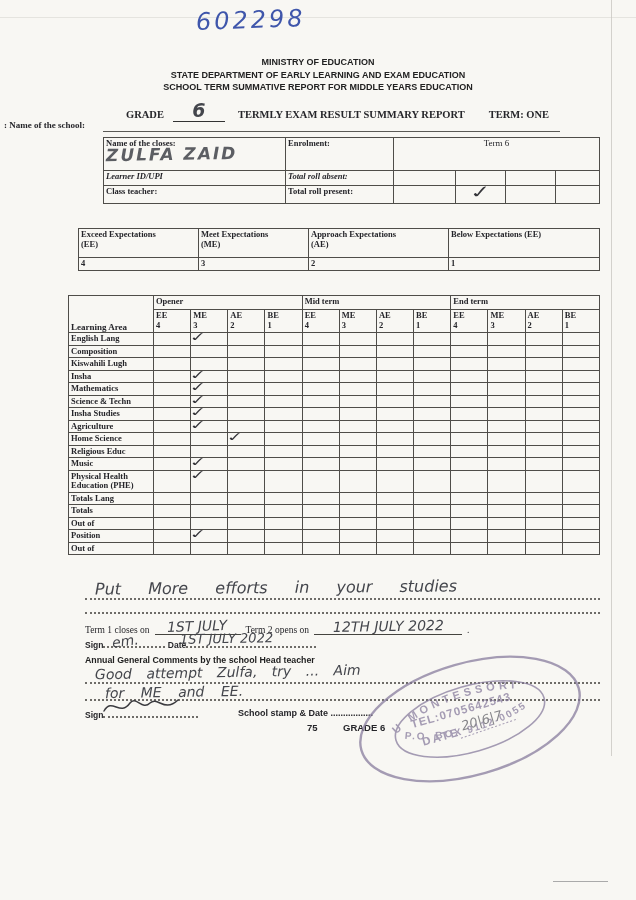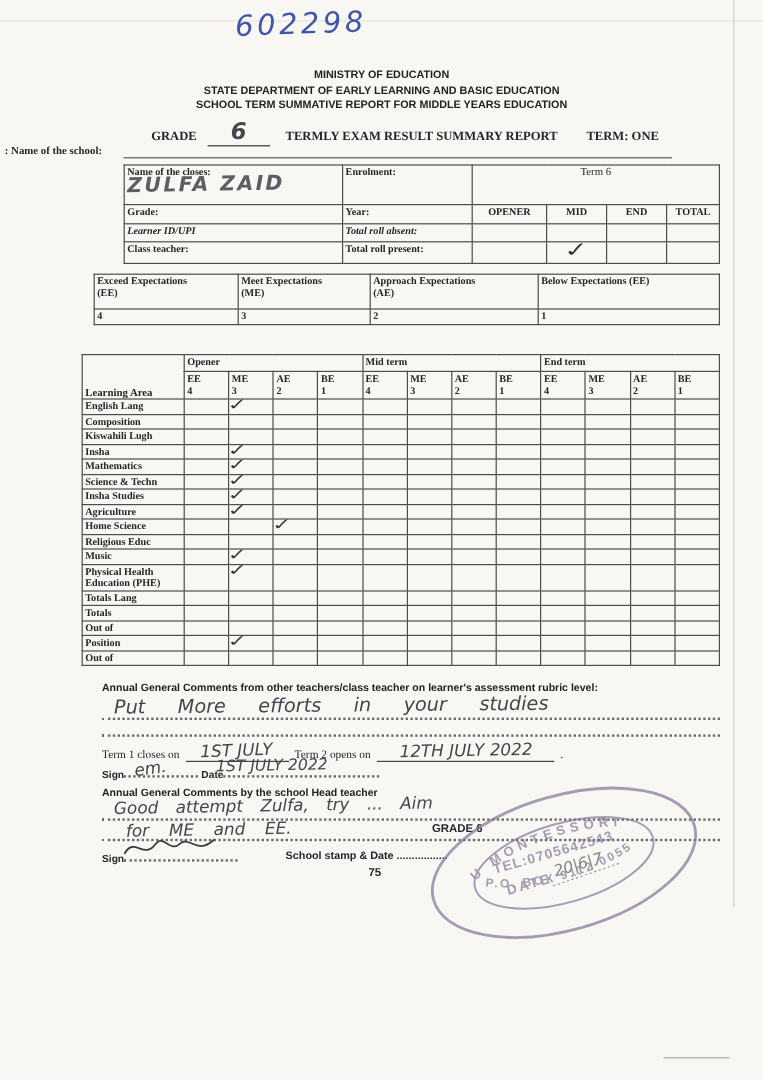--- a/index.html
+++ b/index.html
@@ -35,21 +35,21 @@
 <div id="page">
 
   <div class="abs edge-h" style="left:0;top:17px;width:636px;opacity:.6"></div>
   <div class="abs edge-v" style="left:611px;top:0;height:756px;opacity:.8"></div>
   <div class="abs" style="left:553px;top:881px;width:55px;height:1px;background:#aaa;"></div>
 
   <div class="abs hwb" style="left:196px;top:6px;font-size:24px;letter-spacing:3px;transform:rotate(-2deg);">602298</div>
 
   <div class="abs sans b ctr" style="left:0;top:56px;width:636px;font-size:9px;line-height:12.5px;color:#222;">
     <div>MINISTRY OF EDUCATION</div>
-    <div>STATE DEPARTMENT OF EARLY LEARNING AND BASIC EDUCATION</div>
+    <div>STATE DEPARTMENT OF EARLY LEARNING AND EXAM EDUCATION</div>
     <div>SCHOOL TERM SUMMATIVE REPORT FOR MIDDLE YEARS EDUCATION</div>
   </div>
 
   <div class="abs" style="left:126px;top:99px;width:480px;white-space:nowrap;">
     <span class="serif b" style="font-size:10.5px;">GRADE</span>
     <span class="uline" style="min-width:44px;border-bottom:1.5px solid #333;"><span class="hw" style="font-size:19px;font-weight:bold;">6</span></span>
     <span class="serif b" style="font-size:10.5px;margin-left:4px;">TERMLY EXAM RESULT SUMMARY REPORT</span>
     <span class="serif b" style="font-size:10.5px;margin-left:20px;">TERM: ONE</span>
   </div>
 
@@ -66,28 +66,20 @@
         <col>
       </colgroup>
     <tbody>
         <tr style="height:33px;">
       <td class="lab" style="position:relative;overflow:visible;">
         <span>Name of the closes:</span>
         <span class="hw" style="position:absolute;left:2px;top:11px;font-size:17px;font-weight:bold;letter-spacing:2px;color:#5c5e63;transform:rotate(-1deg);white-space:nowrap;z-index:2;">ZULFA ZAID</span>
       </td>
       <td class="lab"><span>Enrolment:</span></td>
       <td colspan="4" class="ctr" style="font-size:9px;"><span>Term 6</span></td>
-    </tr>
-    <tr style="height:16px;">
-      <td class="lab"><span>Grade:</span></td>
-      <td class="lab"><span>Year:</span></td>
-      <td class="lab ctr"><span>OPENER</span></td>
-      <td class="lab ctr"><span>MID</span></td>
-      <td class="lab ctr"><span>END</span></td>
-      <td class="lab ctr"><span>TOTAL</span></td>
     </tr>
     <tr style="height:15px;font-style:italic;">
       <td class="lab"><span>Learner ID/UPI</span></td>
       <td class="lab"><span>Total roll absent:</span></td>
       <td></td>
           <td></td>
       <td></td>
           <td></td>
     </tr>
     <tr style="height:18px;">
@@ -451,21 +443,20 @@
           <td class="sc" style="overflow: visible;"></td>
           <td class="sc" style="overflow: visible;"></td>
           <td class="sc" style="overflow: visible;"></td>
           <td class="sc" style="overflow: visible;"></td>
           <td class="sc" style="overflow: visible;"></td>
           <td class="sc" style="overflow: visible;"></td>
         </tr>
       </tbody>
   </table>
 
-  <div class="abs sans b" style="left:85px;top:568px;font-size:8.8px;color:#222;">Annual General Comments from other teachers/class teacher on learner's assessment rubric level:</div>
   <div class="abs hw" style="left:95px;top:578px;font-size:16px;word-spacing:22px;white-space:nowrap;transform:rotate(-0.5deg);">Put More efforts in your studies</div>
   <div class="abs dotl" style="left:85px;top:598px;width:515px;"></div>
   <div class="abs dotl" style="left:85px;top:612px;width:515px;"></div>
 
   <div class="abs serif" style="left:85px;top:618px;font-size:9.5px;white-space:nowrap;">
     <span>Term 1 closes on</span><span class="uline" style="min-width:78px;"><span class="hw" style="font-size:14px;transform:rotate(-2deg);display:inline-block;">1ST JULY</span></span><span>Term 2 opens on</span><span class="uline" style="min-width:140px;"><span class="hw" style="font-size:14px;transform:rotate(-1deg);display:inline-block;">12TH JULY 2022</span></span><span>.</span>
   </div>
 
   <div class="abs sans b" style="left:85px;top:640px;font-size:8.5px;white-space:nowrap;">
     <span>Sign</span><span class="dots" style="display:inline-block;border-bottom:2px dotted #6e6c68;width:62px;"></span>
@@ -481,21 +472,21 @@
   <div class="abs dotl" style="left:85px;top:699px;width:515px;"></div>
 
   <div class="abs sans b" style="left:85px;top:710px;font-size:8.5px;white-space:nowrap;">
     <span>Sign</span><span style="display:inline-block;border-bottom:2px dotted #6e6c68;width:95px;"></span>
   </div>
   <svg class="abs" style="left:100px;top:693px;" width="85" height="26" viewBox="0 0 85 26">
     <path d="M4,18 C12,4 20,24 30,10 C36,2 42,18 50,10 C58,3 64,20 78,7" fill="none" stroke="#3c3c40" stroke-width="1.5" stroke-linecap="round"></path>
   </svg>
   <div class="abs sans b" style="left:238px;top:708px;font-size:9px;">School stamp &amp; Date .................</div>
   <div class="abs sans b" style="left:307px;top:722px;font-size:9.5px;">75</div>
-  <div class="abs sans b" style="left:343px;top:685px;font-size:9.5px;margin-left:17px;">GRADE 6</div>
+  <div class="abs sans b" style="left:343px;top:722px;font-size:9.5px;">GRADE 6</div>
 
   <svg class="abs" style="left:348px;top:646px;" width="244" height="146" viewBox="0 0 244 146">
     <g transform="rotate(-16 122 73)" opacity="0.72">
       <ellipse cx="122" cy="73" rx="113" ry="56" fill="none" stroke="#85799b" stroke-width="2.4"></ellipse>
       <ellipse cx="122" cy="73" rx="77" ry="33" fill="none" stroke="#85799b" stroke-width="1.6"></ellipse>
       <path id="arcT" d="M 26,88 A 101 48 0 0 1 220,82" fill="none" stroke="none"></path>
       <path id="arcB" d="M 34,62 A 99 46 0 0 0 214,56" fill="none" stroke="none"></path>
       <text font-family="Liberation Sans, sans-serif" font-size="11" font-weight="bold" fill="#85799b" letter-spacing="4">
         <textPath href="#arcT" startOffset="14%">U  MONTESSORI</textPath>
       </text>

